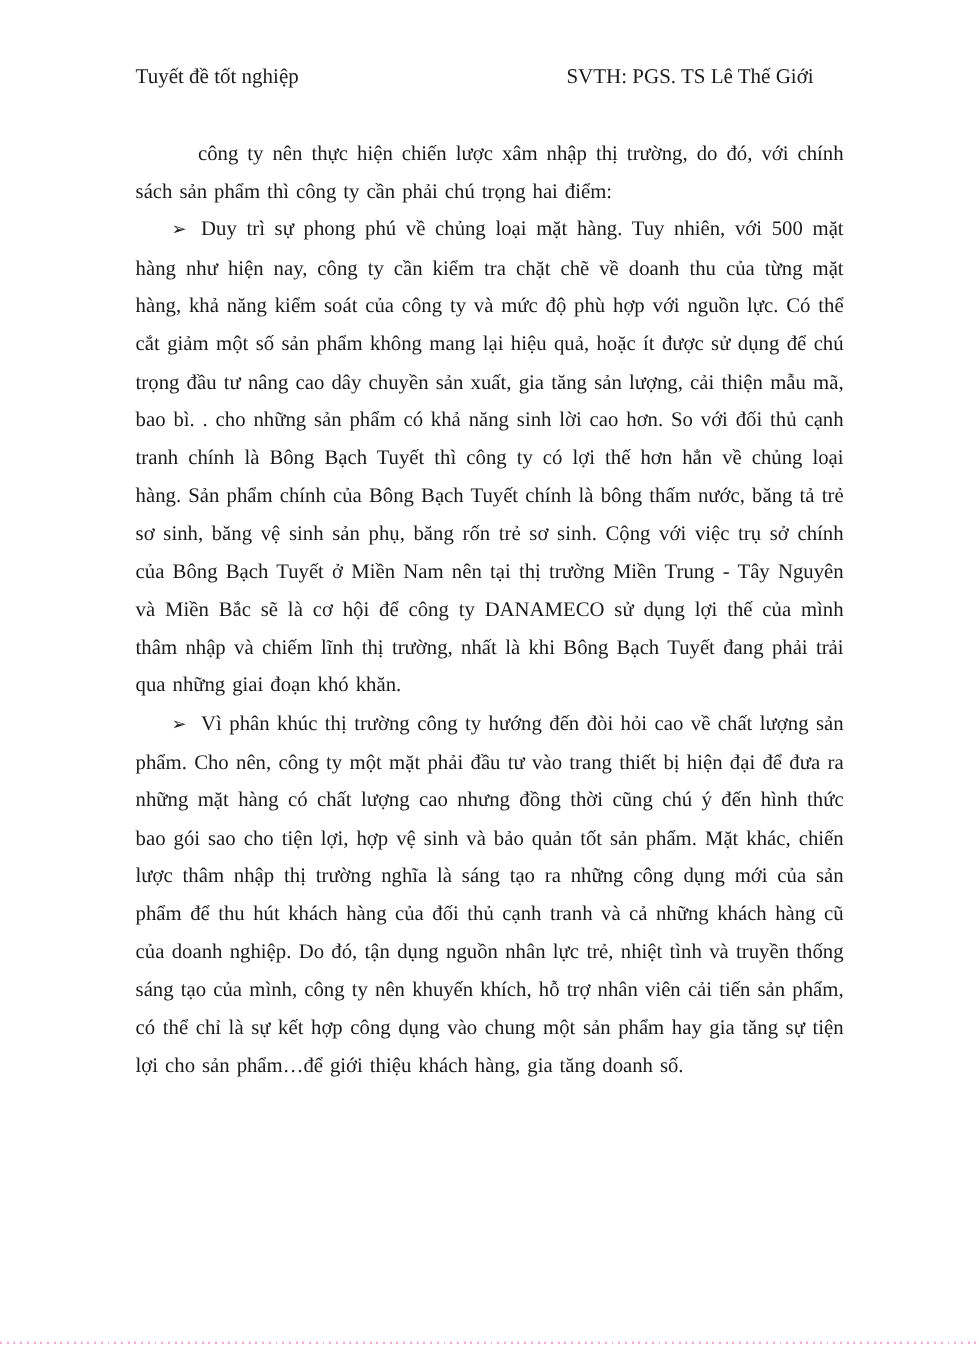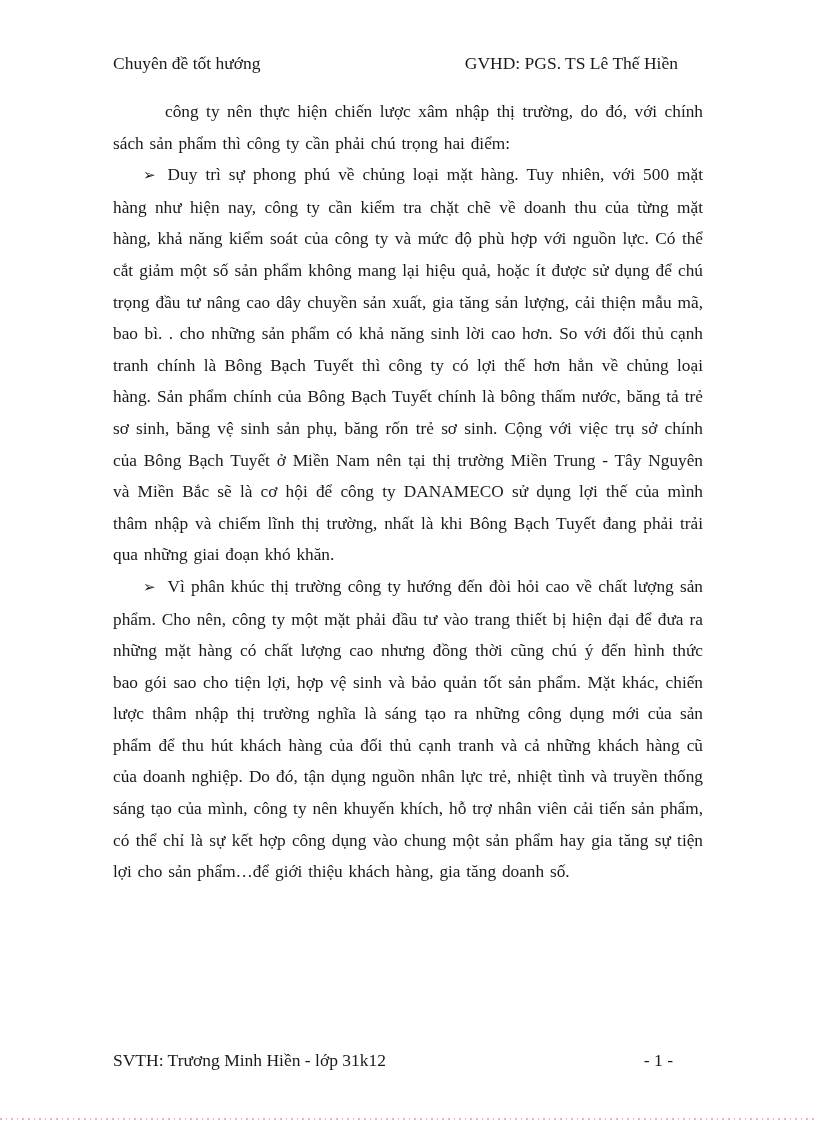--- a/index.html
+++ b/index.html
@@ -24,21 +24,21 @@
     display: flex;
     justify-content: space-between;
     font-size: 17.5px;
     line-height: 22px;
   }
   .header-right {
     margin-right: 25px;
   }
   .doc-body {
     position: absolute;
-    top: 96px;
+    top: 112px;
     left: 113px;
     width: 590px;
     font-size: 17.3px;
     line-height: 31.6px;
     text-align: justify;
     word-spacing: 1.5px;
   }
   .para {
     margin: 0;
     padding: 0;
@@ -81,41 +81,37 @@
       transparent 1.6px, transparent 5.6px
     );
   }
 </style>
 </head>
 <body>
 
 <div class="page">
 
   <div class="header-row">
-    <span class="header-left">Chuyên đề tốt hướng</span>
-    <span class="header-right">GVHD: PGS. TS Lê Thế Hiền</span>
+    <span class="header-left">Tuyết đề tốt nghiệp</span>
+    <span class="header-right">SVTH: PGS. TS Lê Thế Giới</span>
   </div>
 
   <div class="doc-body">
 
     <p class="para indent">
       <span>công ty nên thực hiện chiến lược xâm nhập thị trường, do đó, với chính sách sản phẩm thì công ty cần phải chú trọng hai điểm:</span>
     </p>
 
     <p class="para bullet">
       <span class="bullet-char">➢</span><span>Duy trì sự phong phú về chủng loại mặt hàng. Tuy nhiên, với 500 mặt hàng như hiện nay, công ty cần kiểm tra chặt chẽ về doanh thu của từng mặt hàng, khả năng kiểm soát của công ty và mức độ phù hợp với nguồn lực. Có thể cắt giảm một số sản phẩm không mang lại hiệu quả, hoặc ít được sử dụng để chú trọng đầu tư nâng cao dây chuyền sản xuất, gia tăng sản lượng, cải thiện mẫu mã, bao bì. . cho những sản phẩm có khả năng sinh lời cao hơn. So với đối thủ cạnh tranh chính là Bông Bạch Tuyết thì công ty có lợi thế hơn hẳn về chủng loại hàng. Sản phẩm chính của Bông Bạch Tuyết chính là bông thấm nước, băng tả trẻ sơ sinh, băng vệ sinh sản phụ, băng rốn trẻ sơ sinh. Cộng với việc trụ sở chính của Bông Bạch Tuyết ở Miền Nam nên tại thị trường Miền Trung - Tây Nguyên và Miền Bắc sẽ là cơ hội để công ty DANAMECO sử dụng lợi thế của mình thâm nhập và chiếm lĩnh thị trường, nhất là khi Bông Bạch Tuyết đang phải trải qua những giai đoạn khó khăn.</span>
     </p>
 
     <p class="para bullet">
       <span class="bullet-char">➢</span><span>Vì phân khúc thị trường công ty hướng đến đòi hỏi cao về chất lượng sản phẩm. Cho nên, công ty một mặt phải đầu tư vào trang thiết bị hiện đại để đưa ra những mặt hàng có chất lượng cao nhưng đồng thời cũng chú ý đến hình thức bao gói sao cho tiện lợi, hợp vệ sinh và bảo quản tốt sản phẩm. Mặt khác, chiến lược thâm nhập thị trường nghĩa là sáng tạo ra những công dụng mới của sản phẩm để thu hút khách hàng của đối thủ cạnh tranh và cả những khách hàng cũ của doanh nghiệp. Do đó, tận dụng nguồn nhân lực trẻ, nhiệt tình và truyền thống sáng tạo của mình, công ty nên khuyến khích, hỗ trợ nhân viên cải tiến sản phẩm, có thể chỉ là sự kết hợp công dụng vào chung một sản phẩm hay gia tăng sự tiện lợi cho sản phẩm…để giới thiệu khách hàng, gia tăng doanh số.</span>
     </p>
 
 
   </div>
 
-  <div class="footer-row">
-    <span class="footer-left">SVTH: Trương Minh Hiền - lớp 31k12</span>
-    <span class="footer-right">- 1 -</span>
-  </div>
 
   <div class="page-edge-dots"></div>
 
 </div>
 
 </body></html>

